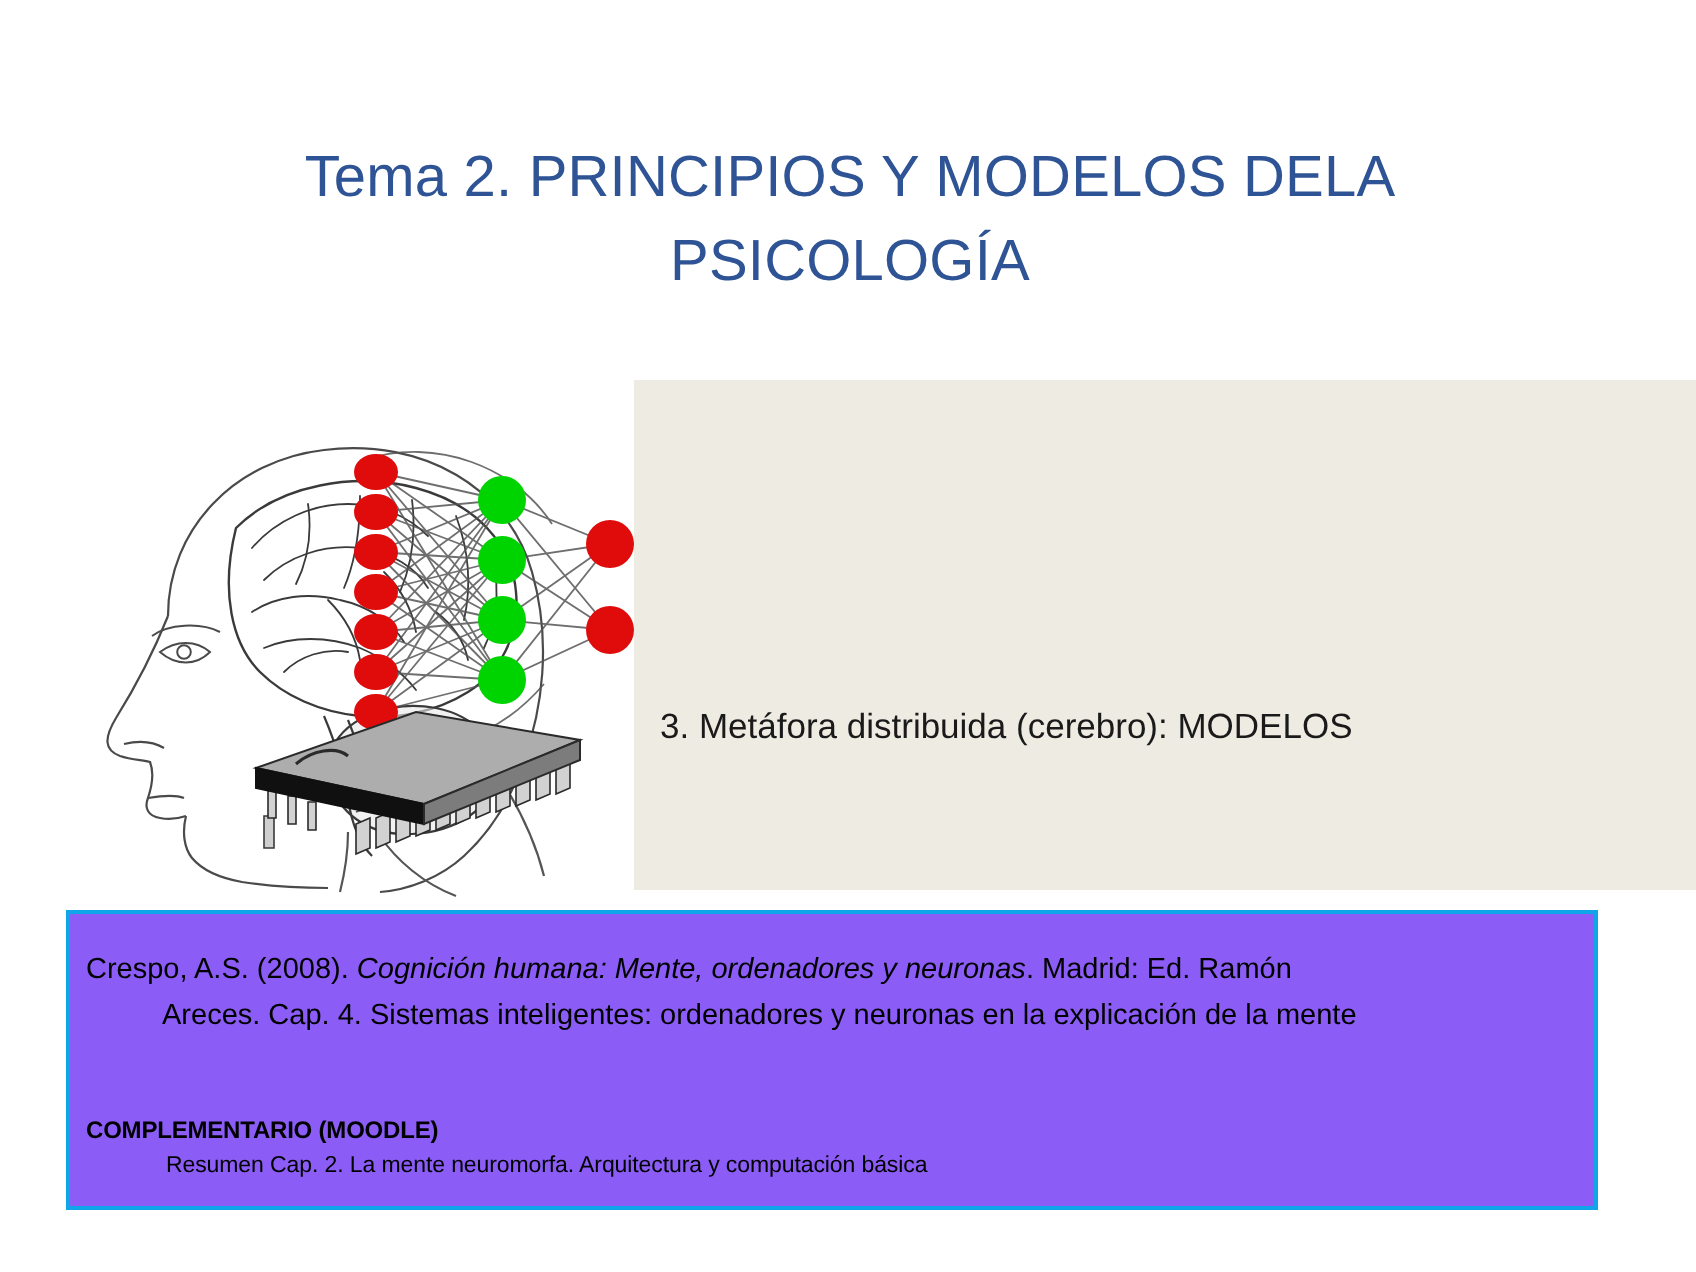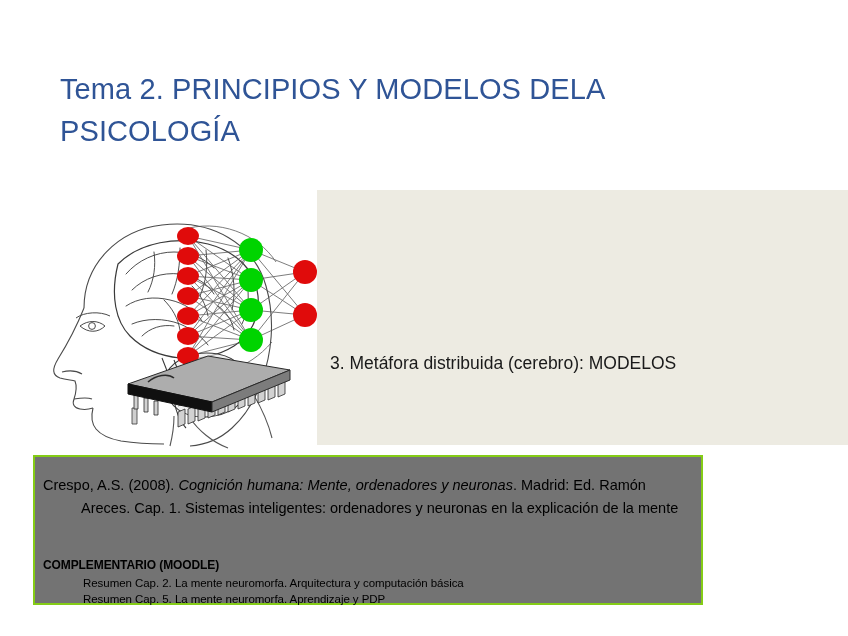--- a/index.html
+++ b/index.html
@@ -20,20 +20,21 @@
     inset: 0;
     background: #ffffff;
   }
 
   
   #title-block {
     position: absolute;
     left: 60px;
     top: 68px;
     width: 730px;
+    text-align: center;
     color: #2F5496;
     font-size: 29px;
     line-height: 42px;
     font-weight: 400;
     letter-spacing: 0.1px;
   }
   #title-line-1 { display: block; }
   #title-line-2 { display: block; }
 
   
@@ -65,24 +66,24 @@
     width: 300px;
     height: 262px;
   }
   #illustration svg { display: block; }
 
   
   #reference-box {
     position: absolute;
     left: 33px;
     top: 455px;
-    width: 670px;
+    width: 766px;
     height: 150px;
-    border: 2px solid #84cc16;
-    background: #737373;
+    border: 2px solid #0ea5e9;
+    background: #8b5cf6;
     box-sizing: border-box;
   }
   #citation {
     position: absolute;
     left: 8px;
     top: 17px;
     width: 740px;
     font-size: 14.5px;
     line-height: 23px;
     color: #000000;
@@ -289,25 +290,24 @@
 
   <div id="content-panel">
     <div id="content-text">
       <span id="content-line-1">3. Metáfora distribuida (cerebro): MODELOS</span>
     </div>
   </div>
 
   <div id="reference-box">
     <div id="citation">
       <span class="cite-line"><span>Crespo, A.S. (2008). </span><i>Cognición humana: Mente, ordenadores y neuronas</i><span>. Madrid: Ed. Ramón</span></span>
-      <span class="cite-line indent">Areces. Cap. 1. Sistemas inteligentes: ordenadores y neuronas en la explicación de la mente</span>
+      <span class="cite-line indent">Areces. Cap. 4. Sistemas inteligentes: ordenadores y neuronas en la explicación de la mente</span>
     </div>
 
     <div id="complementary">
       <span id="complementary-heading">COMPLEMENTARIO (MOODLE)</span>
       <ul>
         <li>Resumen Cap. 2.  La mente neuromorfa. Arquitectura y computación básica</li>
-        <li>Resumen Cap. 5.  La mente neuromorfa. Aprendizaje y PDP</li>
       </ul>
     </div>
   </div>
 
 </div>
 
 </body></html>

